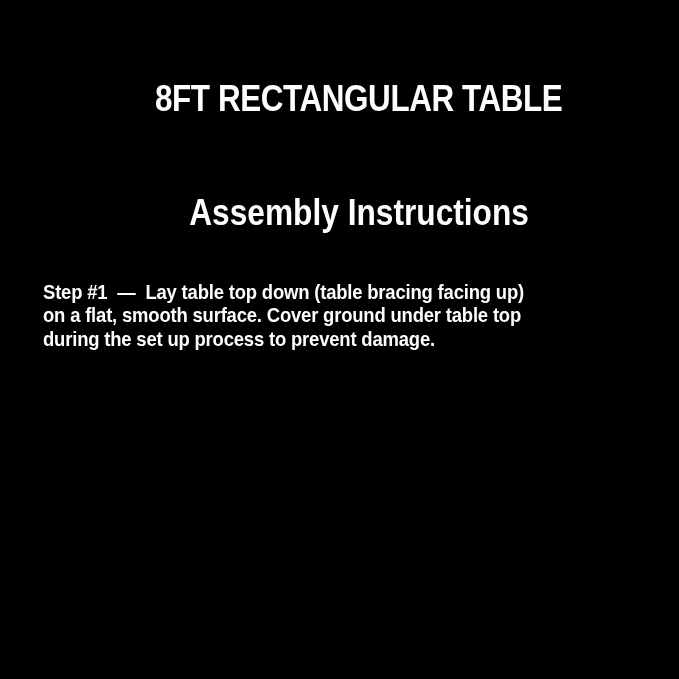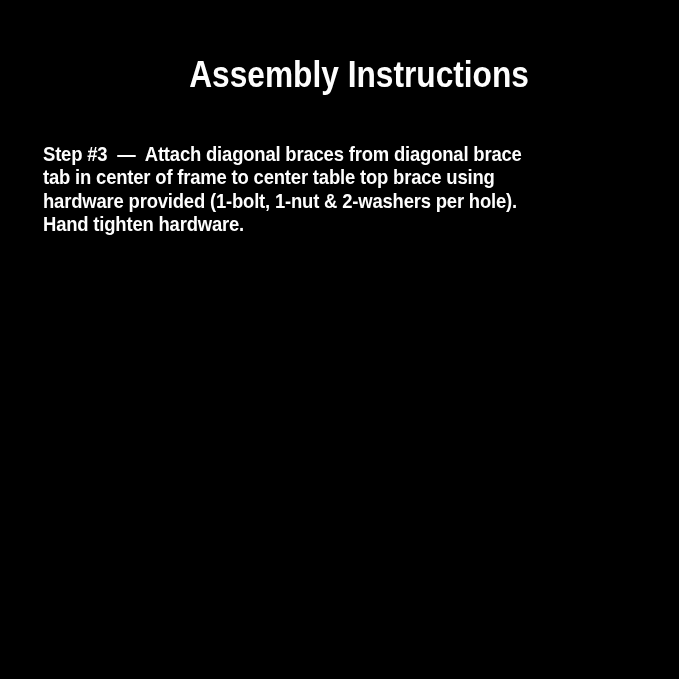--- a/index.html
+++ b/index.html
@@ -52,30 +52,32 @@
     letter-spacing: -0.2px;
     white-space: pre;
     transform: scaleX(0.9);
     transform-origin: left center;
   }
 </style>
 </head>
 <body>
 
 <div class="header">
+  <div class="title">
+    <span class="title-inner">8FT RECTANGULAR TABLE</span>
+  </div>
   <div class="subtitle">
     <span class="subtitle-inner">Assembly Instructions</span>
   </div>
 </div>
 
 <div class="instructions">
 
+  <div class="step">
+    <div class="step-line">Step #1  —  Lay table top down (table bracing facing up)</div>
+    <div class="step-line">on a flat, smooth surface. Cover ground under table top</div>
+    <div class="step-line">during the set up process to prevent damage.</div>
+  </div>
 
 
-  <div class="step">
-    <div class="step-line">Step #3  —  Attach diagonal braces from diagonal brace</div>
-    <div class="step-line">tab in center of frame to center table top brace using</div>
-    <div class="step-line">hardware provided (1-bolt, 1-nut &amp; 2-washers per hole).</div>
-    <div class="step-line">Hand tighten hardware.</div>
-  </div>
 
 
 </div>
 
 </body></html>

